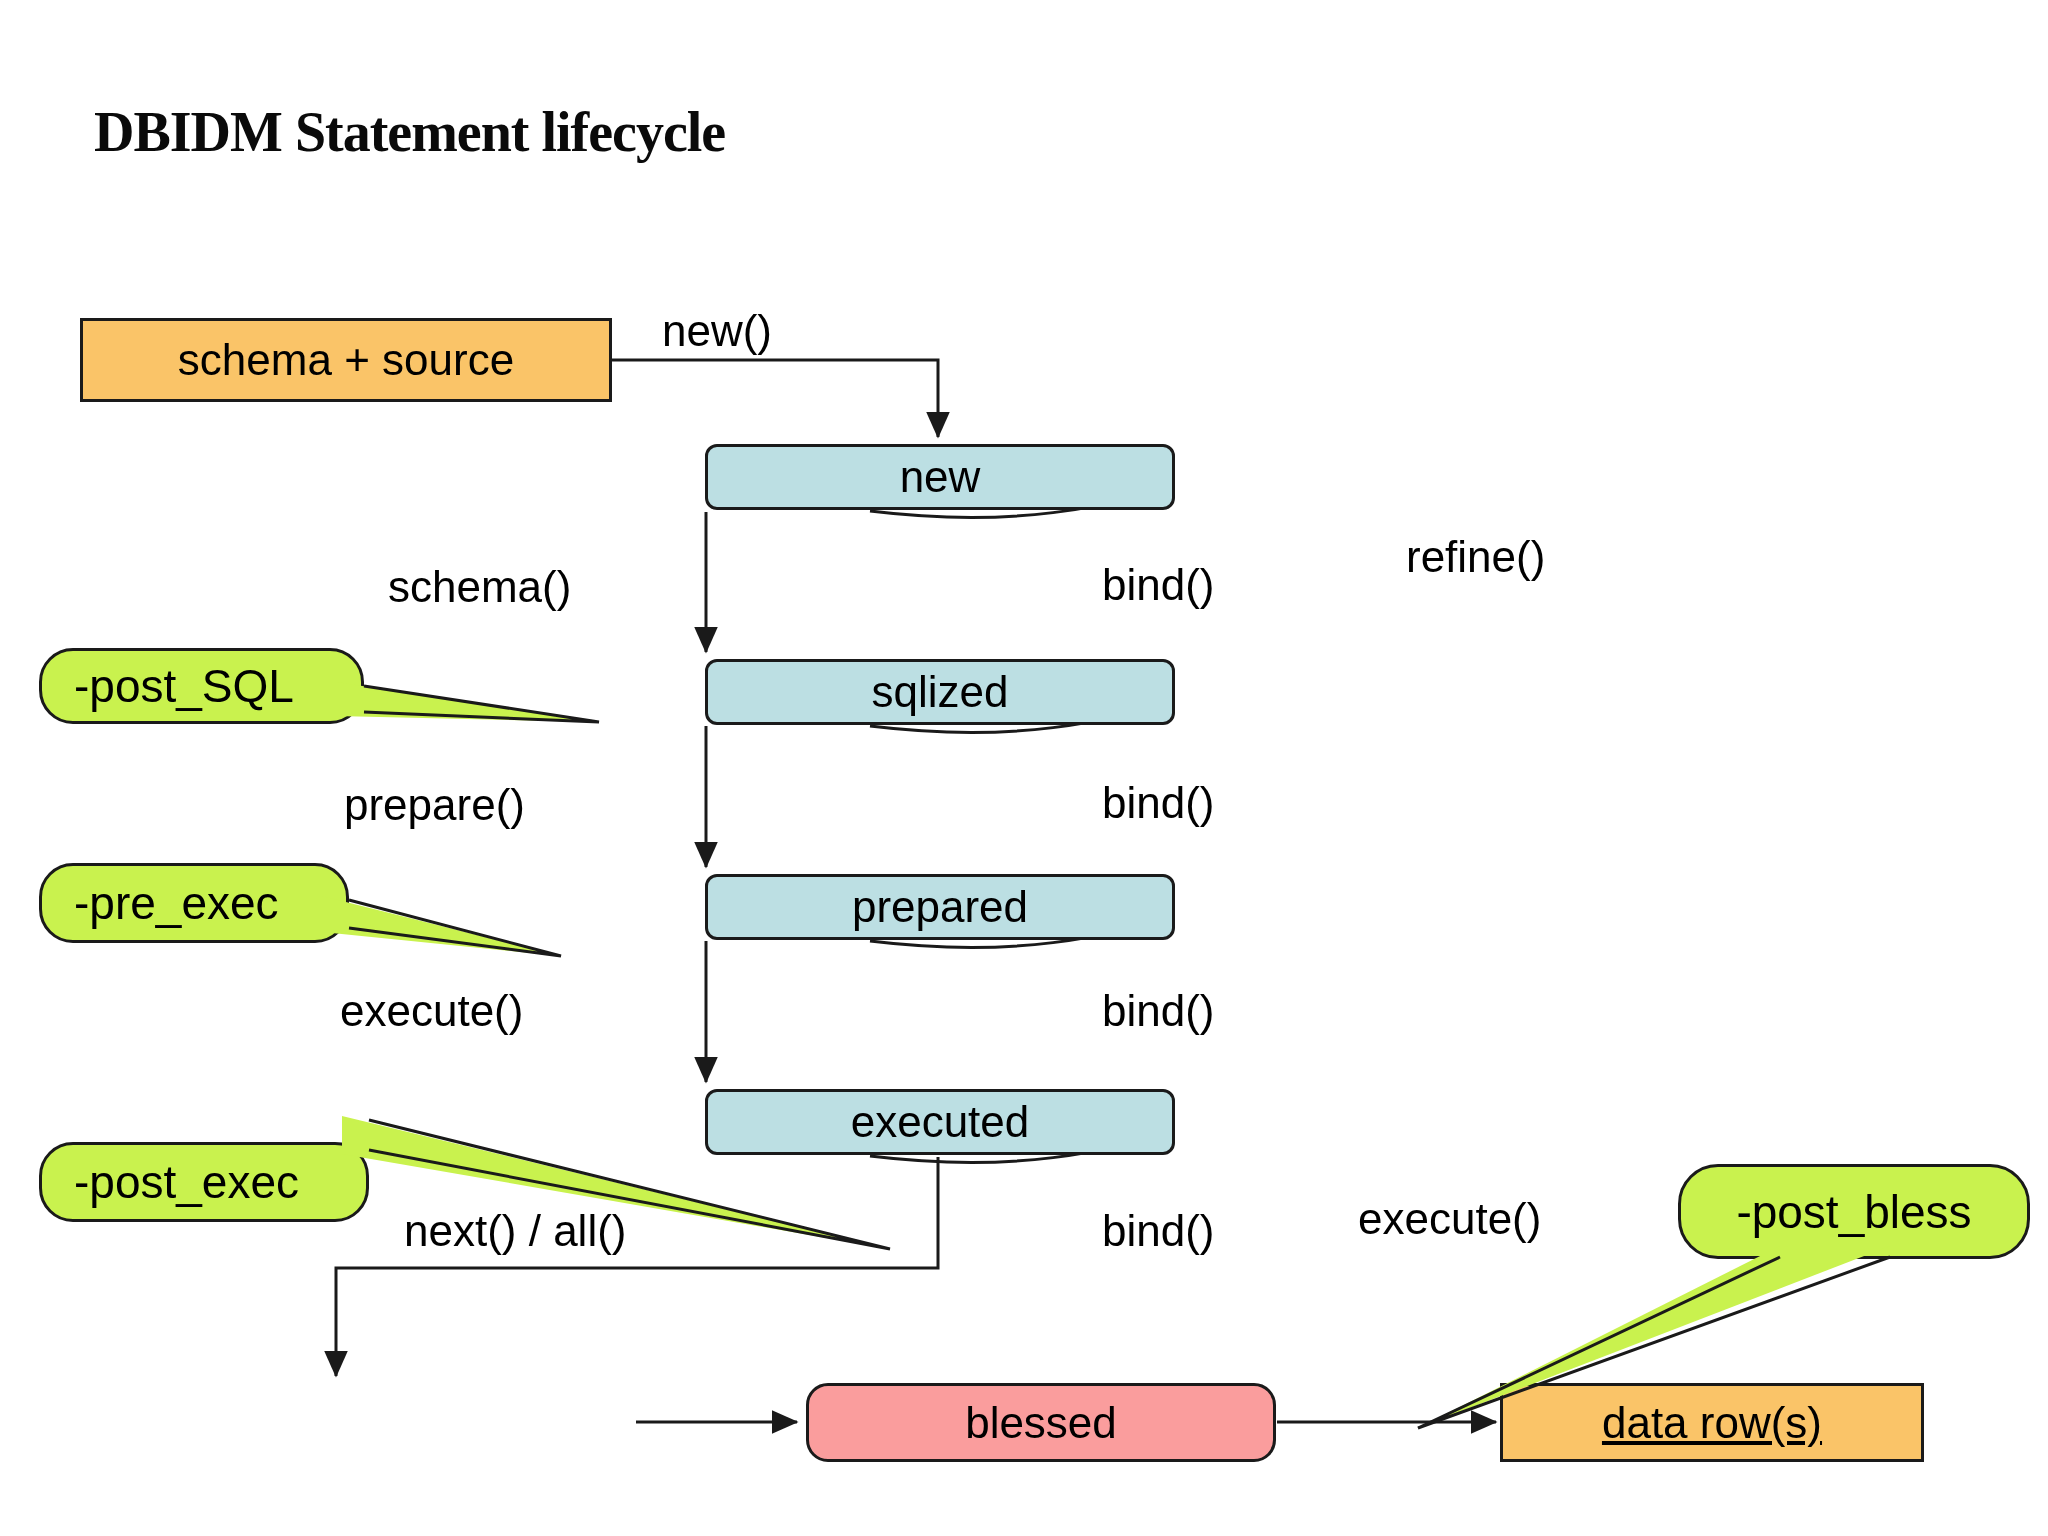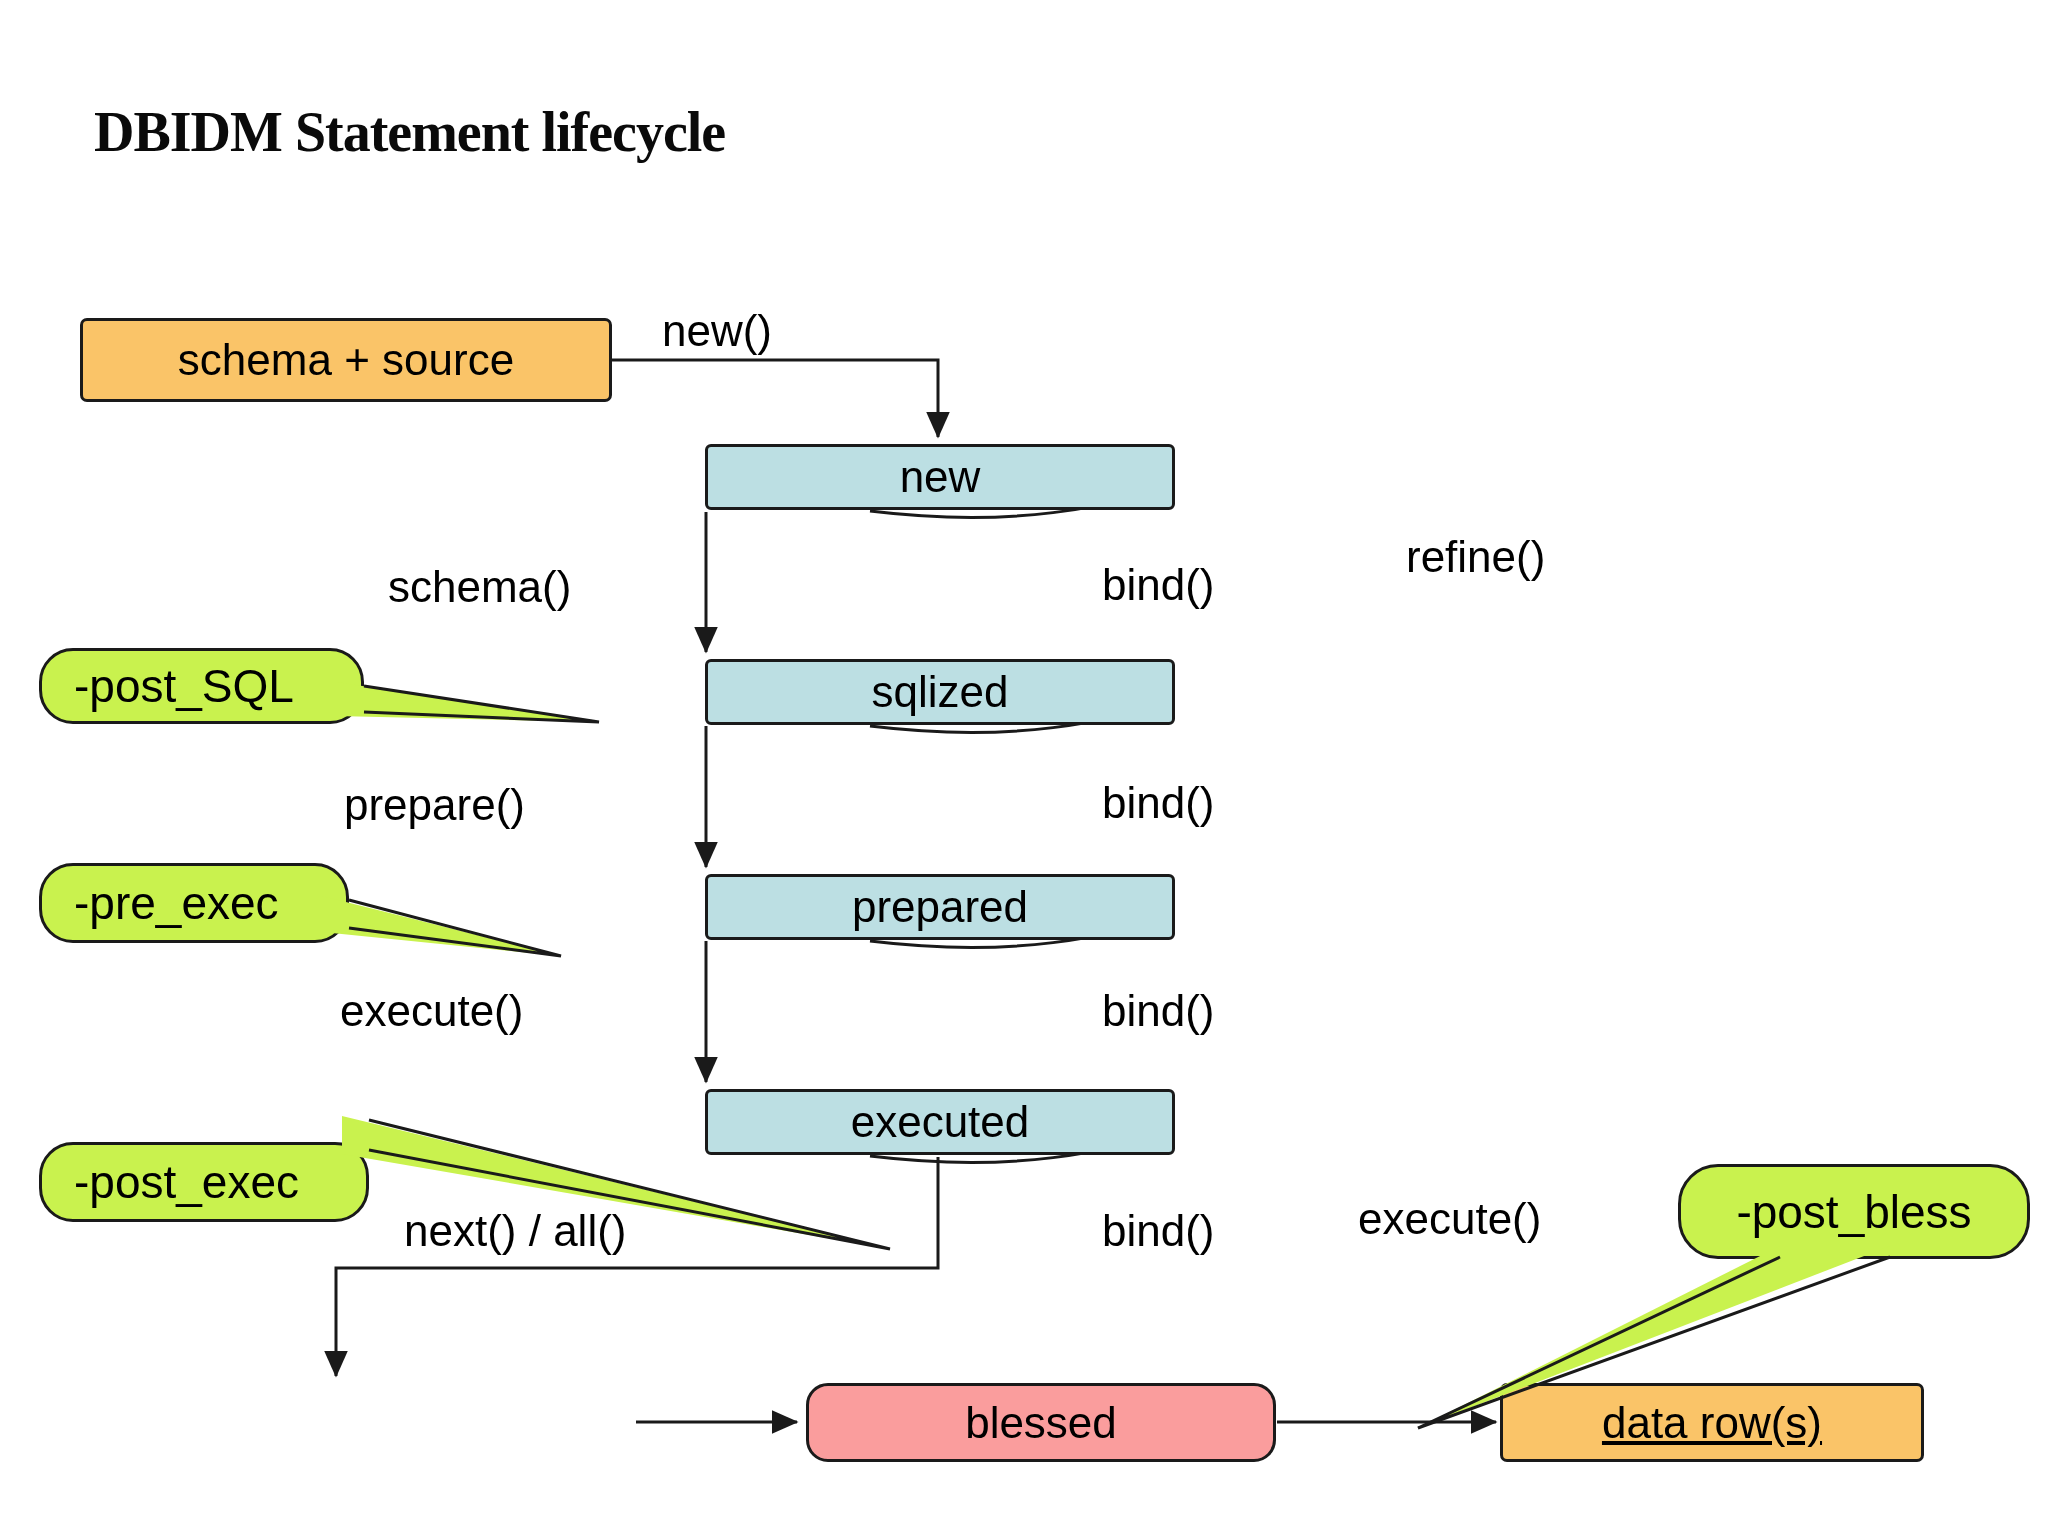--- a/index.html
+++ b/index.html
@@ -12,23 +12,23 @@
     font-family:"Liberation Serif",serif;font-weight:bold;
     font-size:56px;letter-spacing:-1px;color:#0a0a0a;white-space:nowrap;
   }
   .node{
     position:absolute;box-sizing:border-box;
     border:3px solid var(--c-line,#1a1a1a);
     display:flex;align-items:center;justify-content:center;
     font-size:44px;white-space:nowrap;
   }
   .orange{background:var(--c-orange,#FAC468);}
-  .blue{background:var(--c-blue,#BCDFE3);border-radius:6px;}
+  .blue{background:var(--c-blue,#BCDFE3);border-radius:12px;}
   .pink{background:var(--c-pink,#FA9D9D);border-radius:22px;}
-  .sharp{border-radius:7px;}
+  .sharp{border-radius:0;}
   .state{left:705px;width:470px;height:66px;}
   .lbl{
     position:absolute;font-size:44px;white-space:nowrap;color:#000;
   }
   .callout{
     position:absolute;box-sizing:border-box;
     background:var(--c-green,#C9F24E);
     border:3px solid var(--c-line,#1a1a1a);border-radius:34px;
     display:flex;align-items:center;justify-content:flex-start;
     padding-left:32px;font-size:46px;white-space:nowrap;

